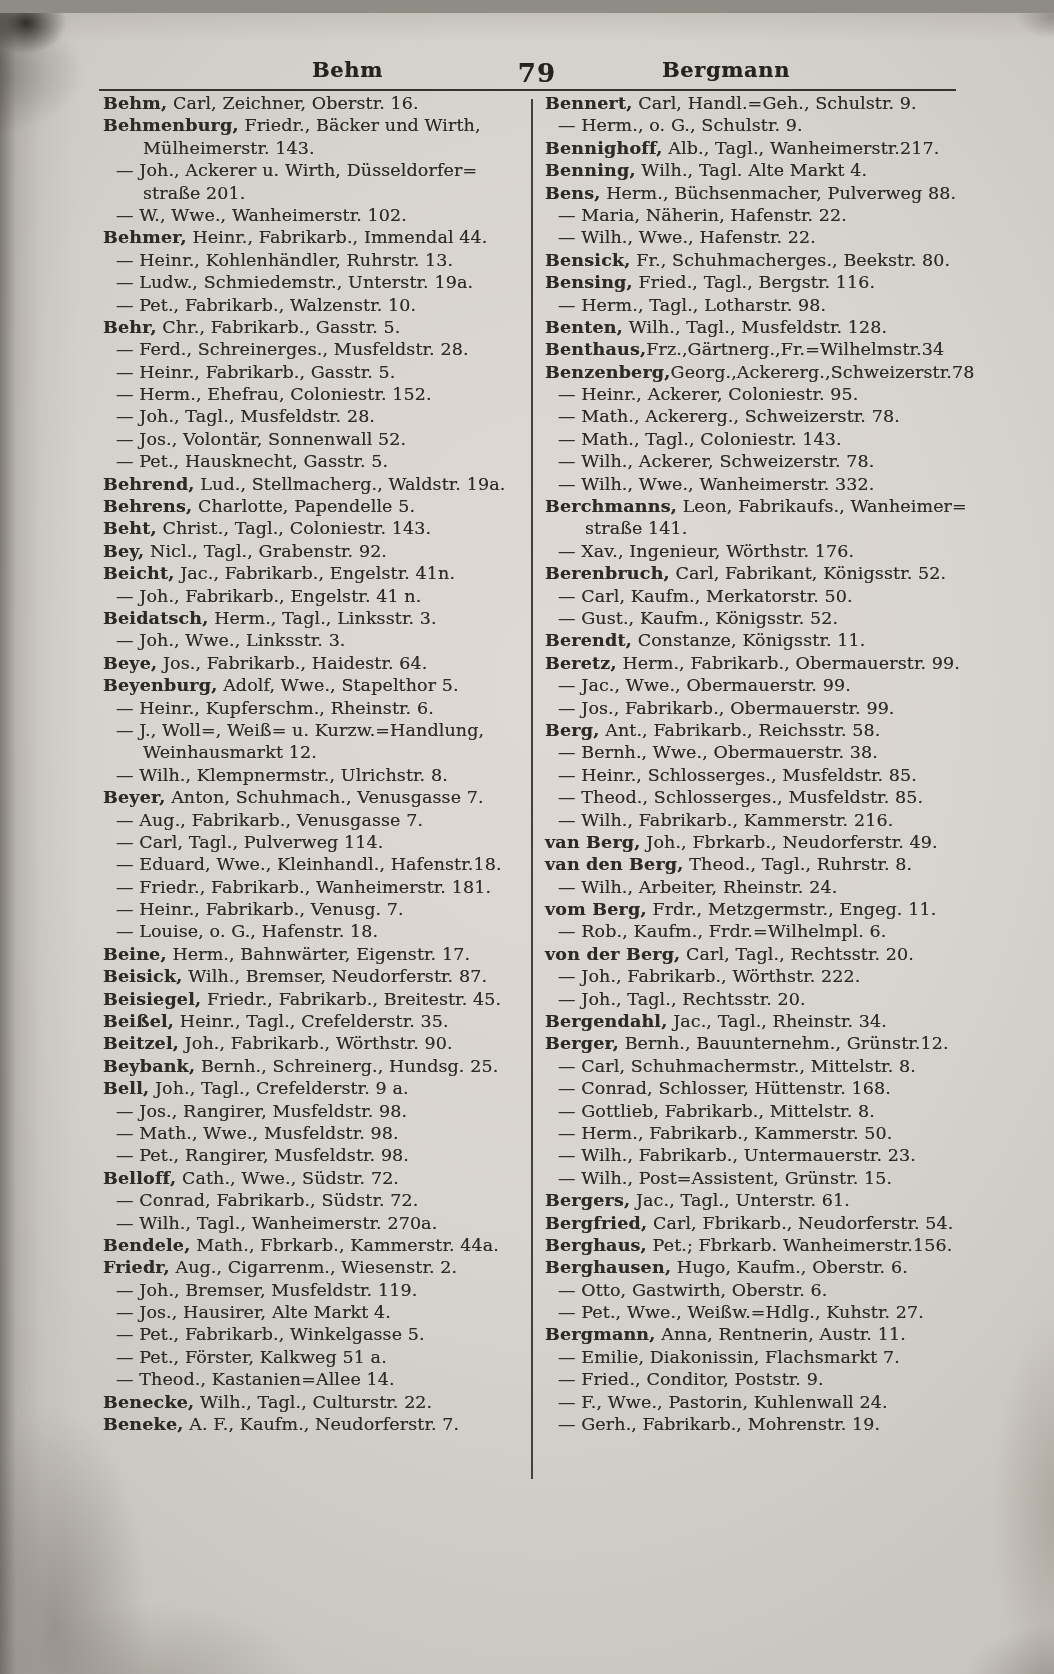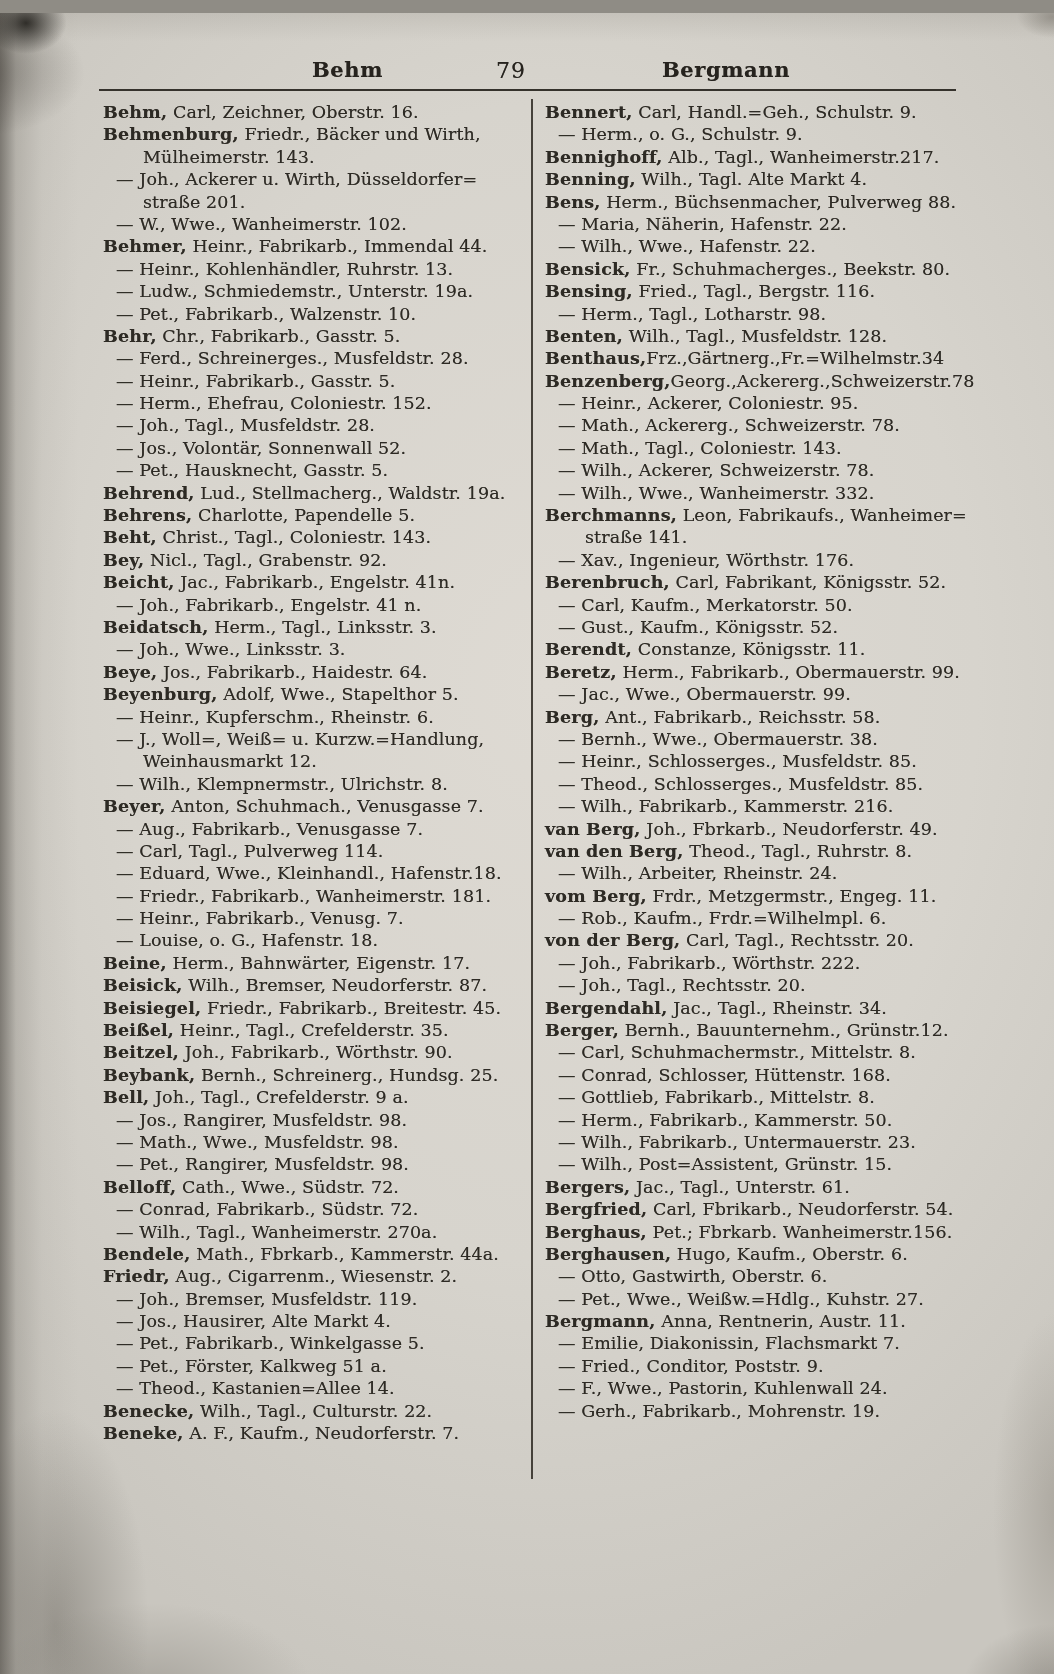--- a/index.html
+++ b/index.html
@@ -29,37 +29,37 @@
   }
   .hdr {
     position:absolute;
     font-weight:bold;
     font-size:21px;
     letter-spacing:0.6px;
     color:#26231e;
     text-shadow:0 0 0.5px rgba(38,35,30,0.6);
   }
   .hdr-left  { left:312px; top:44px; }
-  .hdr-page  { left:496px; top:45px; width:60px; text-align:left; font-size:22px; letter-spacing:1px; font-weight:normal; }
+  .hdr-page  { left:496px; top:45px; width:60px; text-align:right; font-size:26px; letter-spacing:1px; font-weight:bold; }
   .hdr-right { left:662px; top:44px; }
   .hrule {
     position:absolute;
     left:99px; top:76px;
     width:857px; height:2px;
     background:#35322c;
   }
   .vrule {
     position:absolute;
     left:531px; top:86px;
     width:1.5px; height:1380px;
     background:#45413a;
   }
   .col {
     position:absolute;
-    top:88px;
+    top:79px;
     width:424px;
   }
   .col-left  { left:103px; }
   .col-right { left:545px; }
   .line {
     white-space:nowrap;
     height:22.4px;
     line-height:22.4px;
     font-size:17.5px;
     letter-spacing:0.1px;
@@ -162,20 +162,21 @@
       <div class="line i1">— Wilh., Wwe., Wanheimerstr. 332.</div>
       <div class="line i0"><span class="sn">Berchmanns,</span> Leon, Fabrikaufs., Wanheimer=</div>
       <div class="line i2">straße 141.</div>
       <div class="line i1">— Xav., Ingenieur, Wörthstr. 176.</div>
       <div class="line i0"><span class="sn">Berenbruch,</span> Carl, Fabrikant, Königsstr. 52.</div>
       <div class="line i1">— Carl, Kaufm., Merkatorstr. 50.</div>
       <div class="line i1">— Gust., Kaufm., Königsstr. 52.</div>
       <div class="line i0"><span class="sn">Berendt,</span> Constanze, Königsstr. 11.</div>
       <div class="line i0"><span class="sn">Beretz,</span> Herm., Fabrikarb., Obermauerstr. 99.</div>
       <div class="line i1">— Jac., Wwe., Obermauerstr. 99.</div>
+      <div class="line i1">— Jos., Fabrikarb., Obermauerstr. 99.</div>
       <div class="line i0"><span class="sn">Berg,</span> Ant., Fabrikarb., Reichsstr. 58.</div>
       <div class="line i1">— Bernh., Wwe., Obermauerstr. 38.</div>
       <div class="line i1">— Heinr., Schlosserges., Musfeldstr. 85.</div>
       <div class="line i1">— Theod., Schlosserges., Musfeldstr. 85.</div>
       <div class="line i1">— Wilh., Fabrikarb., Kammerstr. 216.</div>
       <div class="line i0"><span class="sn">van Berg,</span> Joh., Fbrkarb., Neudorferstr. 49.</div>
       <div class="line i0"><span class="sn">van den Berg,</span> Theod., Tagl., Ruhrstr. 8.</div>
       <div class="line i1">— Wilh., Arbeiter, Rheinstr. 24.</div>
       <div class="line i0"><span class="sn">vom Berg,</span> Frdr., Metzgermstr., Engeg. 11.</div>
       <div class="line i1">— Rob., Kaufm., Frdr.=Wilhelmpl. 6.</div>

